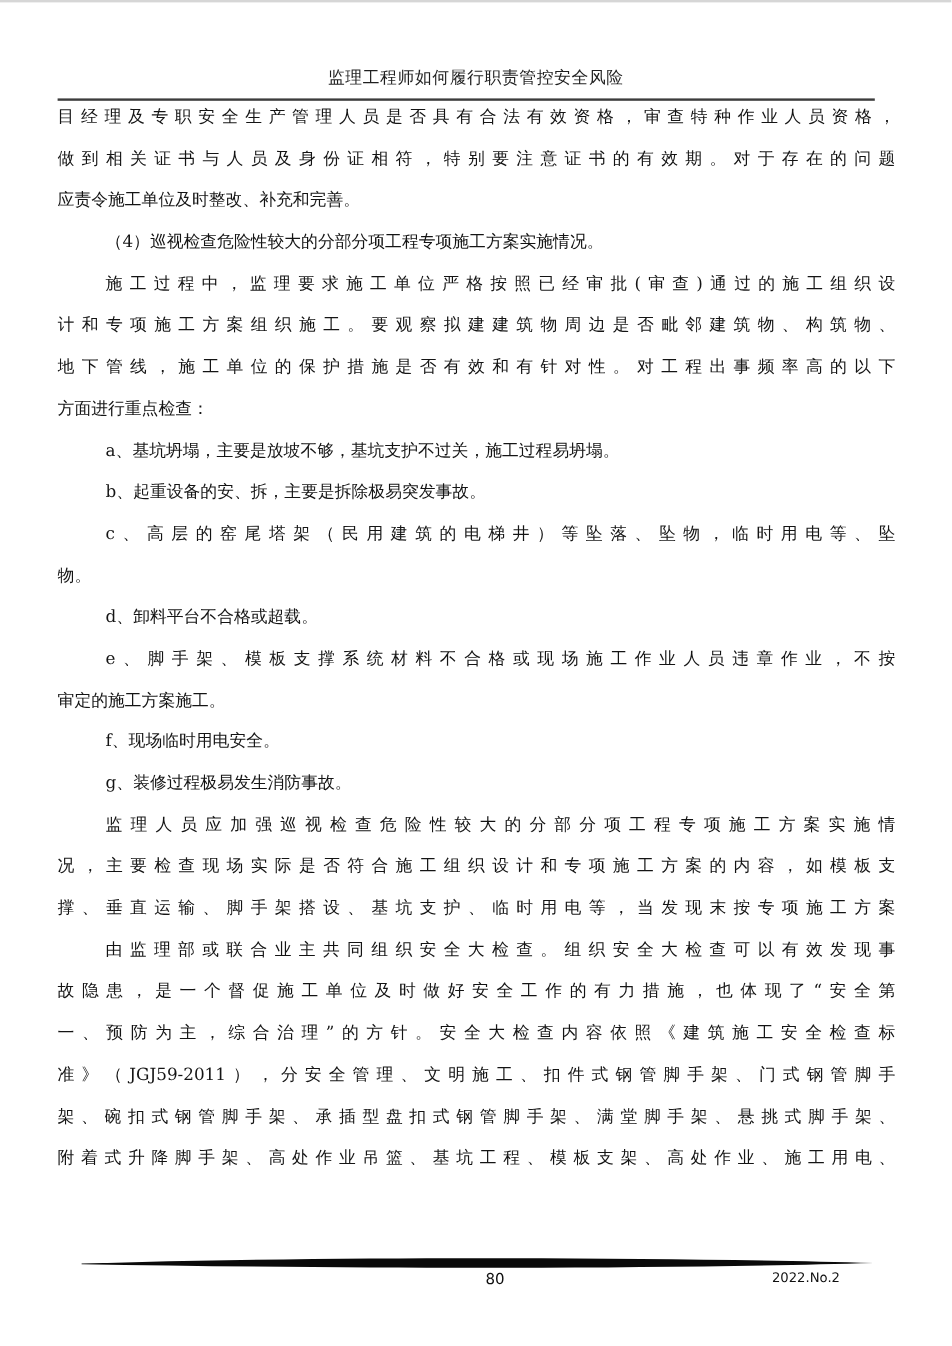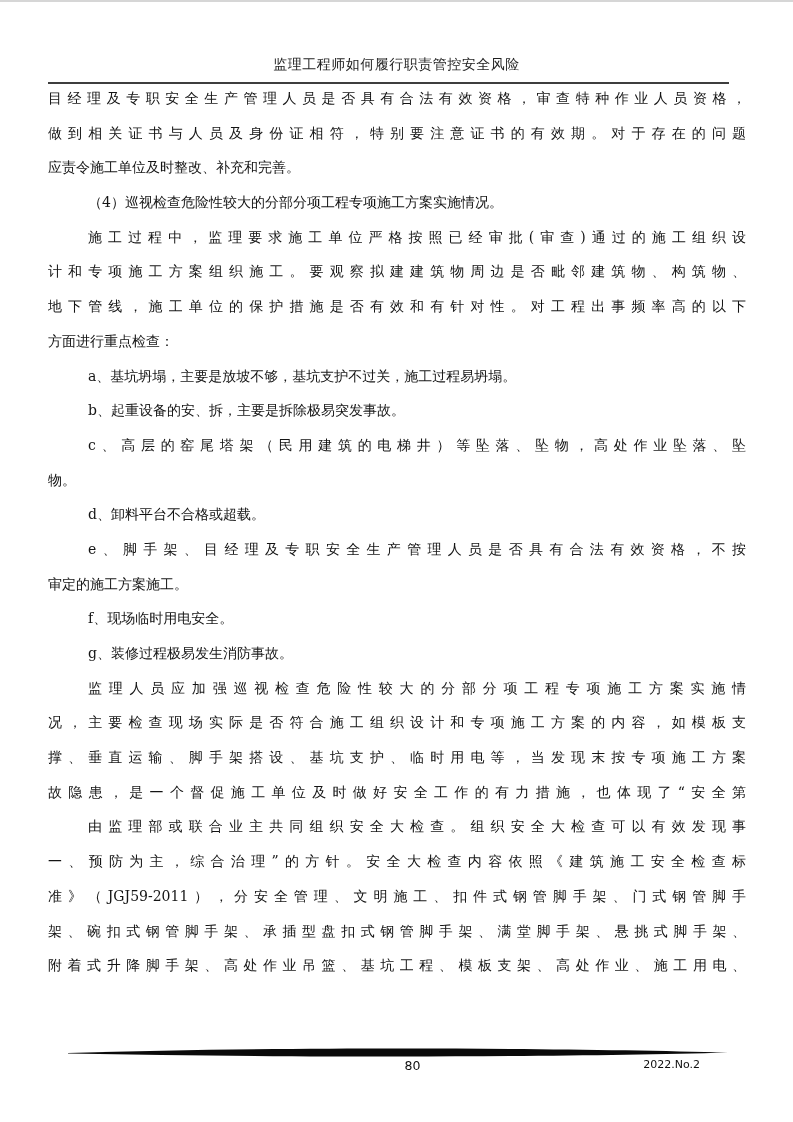--- a/index.html
+++ b/index.html
@@ -92,32 +92,32 @@
     <div class="line stretch">目经理及专职安全生产管理人员是否具有合法有效资格，审查特种作业人员资格，</div>
     <div class="line stretch">做到相关证书与人员及身份证相符，特别要注意证书的有效期。对于存在的问题</div>
     <div class="line">应责令施工单位及时整改、补充和完善。</div>
     <div class="line indent">（4）巡视检查危险性较大的分部分项工程专项施工方案实施情况。</div>
     <div class="line indent stretch">施工过程中，监理要求施工单位严格按照已经审批(审查)通过的施工组织设</div>
     <div class="line stretch">计和专项施工方案组织施工。要观察拟建建筑物周边是否毗邻建筑物、构筑物、</div>
     <div class="line stretch">地下管线，施工单位的保护措施是否有效和有针对性。对工程出事频率高的以下</div>
     <div class="line">方面进行重点检查：</div>
     <div class="line indent">a、基坑坍塌，主要是放坡不够，基坑支护不过关，施工过程易坍塌。</div>
     <div class="line indent">b、起重设备的安、拆，主要是拆除极易突发事故。</div>
-    <div class="line indent stretch">c、高层的窑尾塔架（民用建筑的电梯井）等坠落、坠物，高处作业坠落、坠</div>
+    <div class="line indent stretch">c、高层的窑尾塔架（民用建筑的电梯井）等坠落、坠物，临时用电等、坠</div>
     <div class="line">物。</div>
     <div class="line indent">d、卸料平台不合格或超载。</div>
-    <div class="line indent stretch">e、脚手架、目经理及专职安全生产管理人员是否具有合法有效资格，不按</div>
+    <div class="line indent stretch">e、脚手架、模板支撑系统材料不合格或现场施工作业人员违章作业，不按</div>
     <div class="line">审定的施工方案施工。</div>
     <div class="line indent">f、现场临时用电安全。</div>
     <div class="line indent">g、装修过程极易发生消防事故。</div>
     <div class="line indent stretch">监理人员应加强巡视检查危险性较大的分部分项工程专项施工方案实施情</div>
     <div class="line stretch">况，主要检查现场实际是否符合施工组织设计和专项施工方案的内容，如模板支</div>
     <div class="line stretch">撑、垂直运输、脚手架搭设、基坑支护、临时用电等，当发现末按专项施工方案</div>
+    <div class="line indent stretch">由监理部或联合业主共同组织安全大检查。组织安全大检查可以有效发现事</div>
     <div class="line stretch">故隐患，是一个督促施工单位及时做好安全工作的有力措施，也体现了“安全第</div>
-    <div class="line indent stretch">由监理部或联合业主共同组织安全大检查。组织安全大检查可以有效发现事</div>
     <div class="line stretch">一、预防为主，综合治理”的方针。安全大检查内容依照《建筑施工安全检查标</div>
     <div class="line stretch">准》（JGJ59-2011），分安全管理、文明施工、扣件式钢管脚手架、门式钢管脚手</div>
     <div class="line stretch">架、碗扣式钢管脚手架、承插型盘扣式钢管脚手架、满堂脚手架、悬挑式脚手架、</div>
     <div class="line stretch">附着式升降脚手架、高处作业吊篮、基坑工程、模板支架、高处作业、施工用电、</div>
   </div>
 
   <svg class="footer-rule-svg" viewBox="0 0 793 12" xmlns="http://www.w3.org/2000/svg" aria-hidden="true">
     <path d="M68,6 C180,2.5 300,1.5 400,1.5 C520,1.5 640,3 728,5.5 C640,8 520,9.5 400,9.5 C300,9.5 180,8.5 68,6.5 Z" fill="#0a0a0a"></path>
   </svg>
 

